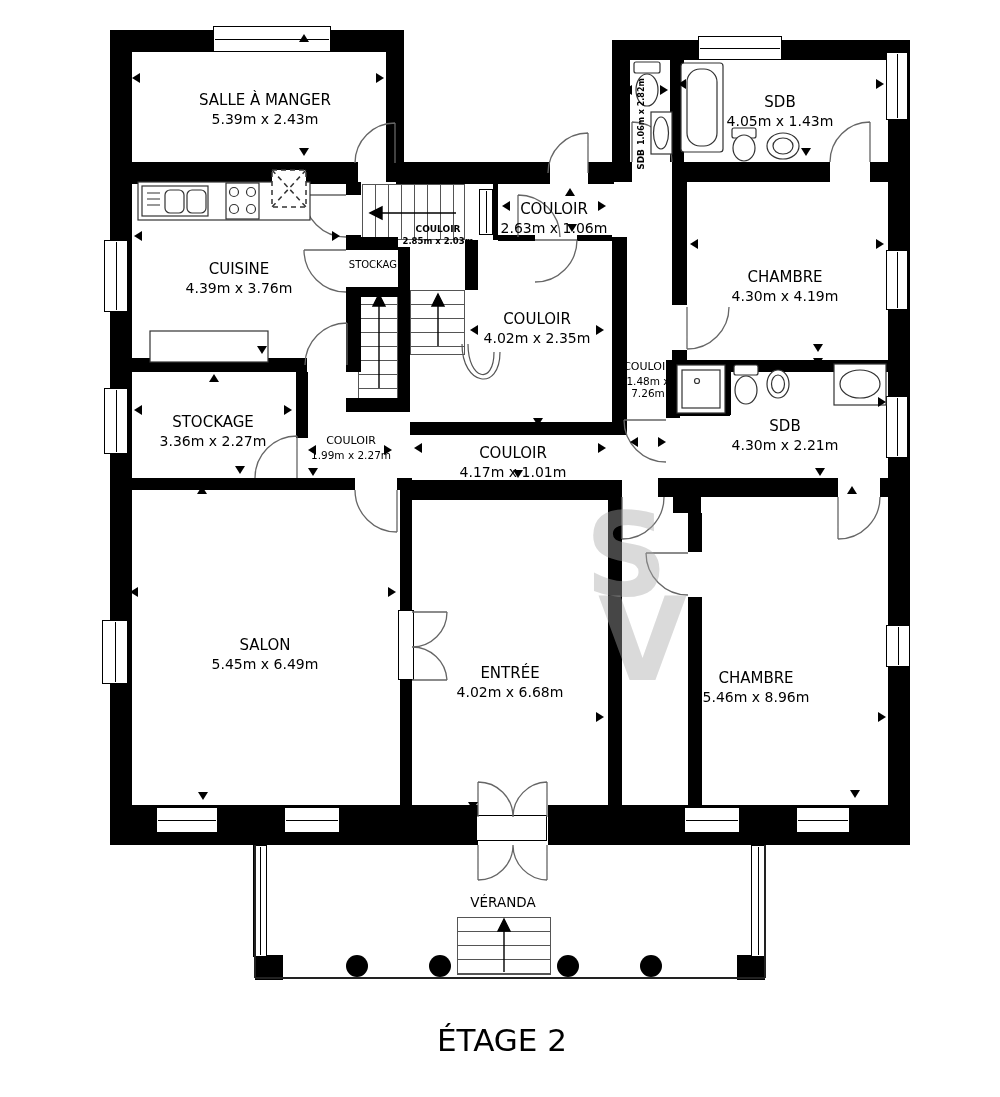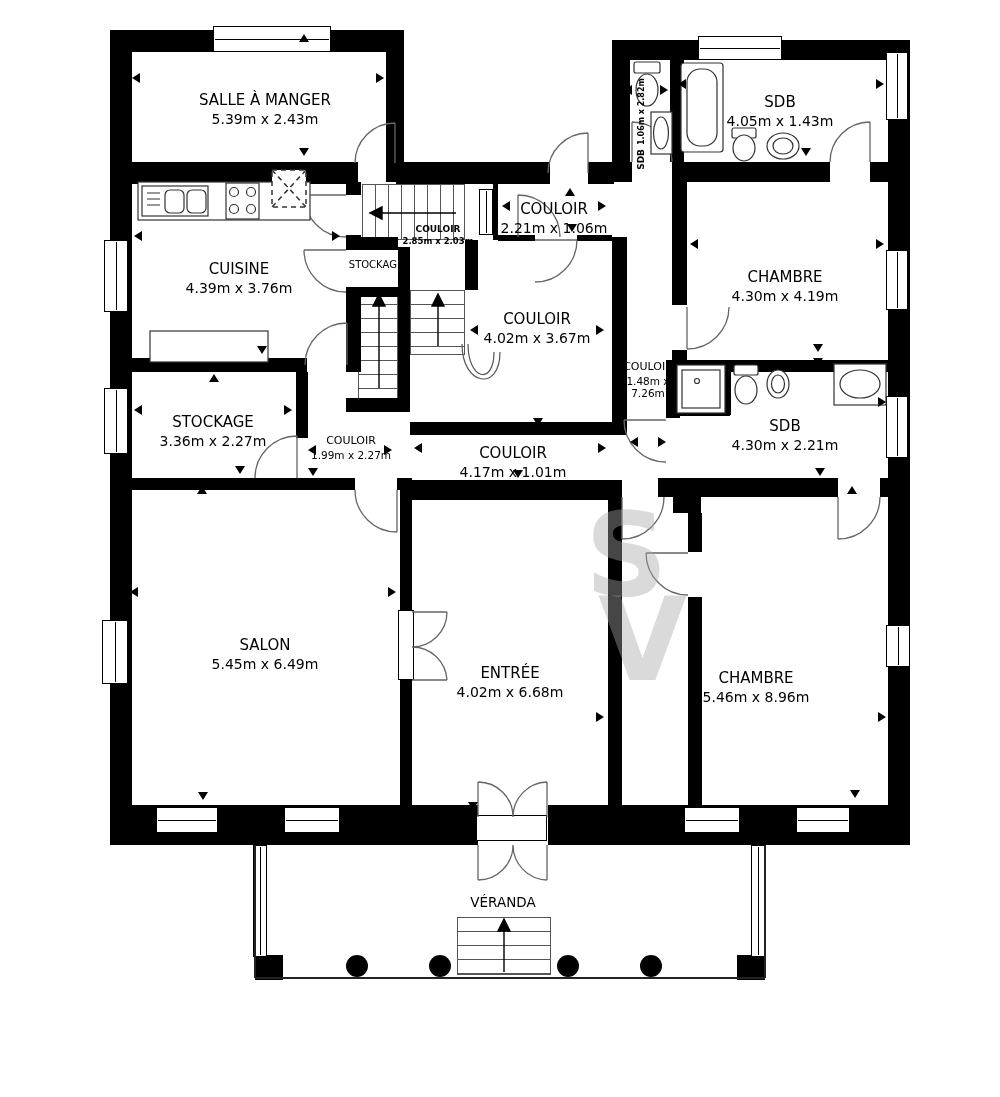--- a/index.html
+++ b/index.html
@@ -133,36 +133,36 @@
   <div class="lbl" style="left:780px;top:93px">
     <div class="rn">SDB</div>
     <div class="rd">4.05m x 1.43m</div>
   </div>
   <div class="lblv">
     <span class="rn">SDB</span>
     <span class="rd">1.06m x 2.82m</span>
   </div>
   <div class="lbl" style="left:554px;top:200px">
     <div class="rn">COULOIR</div>
-    <div class="rd">2.21m x 1.06m</div>
+    <div class="rd">2.63m x 1.06m</div>
   </div>
   <div class="lbl" style="left:239px;top:260px">
     <div class="rn">CUISINE</div>
     <div class="rd">4.39m x 3.76m</div>
   </div>
   <div class="lbl s9" style="left:438px;top:224px">
     <div class="rn">COULOIR</div>
     <div class="rd">2.85m x 2.03m</div>
   </div>
   <div class="lbl s10" style="left:376px;top:259px">
     <div class="rn">STOCKAGE</div>
   </div>
   <div class="lbl" style="left:537px;top:310px">
     <div class="rn">COULOIR</div>
-    <div class="rd">4.02m x 3.67m</div>
+    <div class="rd">4.02m x 2.35m</div>
   </div>
   <div class="lbl" style="left:785px;top:268px">
     <div class="rn">CHAMBRE</div>
     <div class="rd">4.30m x 4.19m</div>
   </div>
   <div class="lbl" style="left:213px;top:413px">
     <div class="rn">STOCKAGE</div>
     <div class="rd">3.36m x 2.27m</div>
   </div>
   <div class="lbl s11" style="left:351px;top:434px">
@@ -190,20 +190,21 @@
     <div class="rd">4.02m x 6.68m</div>
   </div>
   <div class="lbl" style="left:756px;top:669px">
     <div class="rn">CHAMBRE</div>
     <div class="rd">5.46m x 8.96m</div>
   </div>
   <div class="vlab">
     <span>VÉRANDA</span>
   </div>
 
+  <div class="title">ÉTAGE 2</div>
 
   <div class="wm" style="left:585px;top:498px">S</div>
   <div class="wm" style="left:598px;top:583px">V</div>
 <div class="wall" style="left: 110px; top: 30px; width: 294px; height: 22px;"></div>
     <div class="wall" style="left: 386px; top: 30px; width: 18px; height: 152px;"></div>
     <div class="wall" style="left: 110px; top: 30px; width: 22px; height: 782px;"></div>
     <div class="wall" style="left: 110px; top: 162px; width: 248px; height: 22px;"></div>
     <div class="wall" style="left: 396px; top: 162px; width: 154px; height: 22px;"></div>
     <div class="wall" style="left: 588px; top: 162px; width: 26px; height: 22px;"></div>
     <div class="wall" style="left: 612px; top: 40px; width: 298px; height: 20px;"></div>

